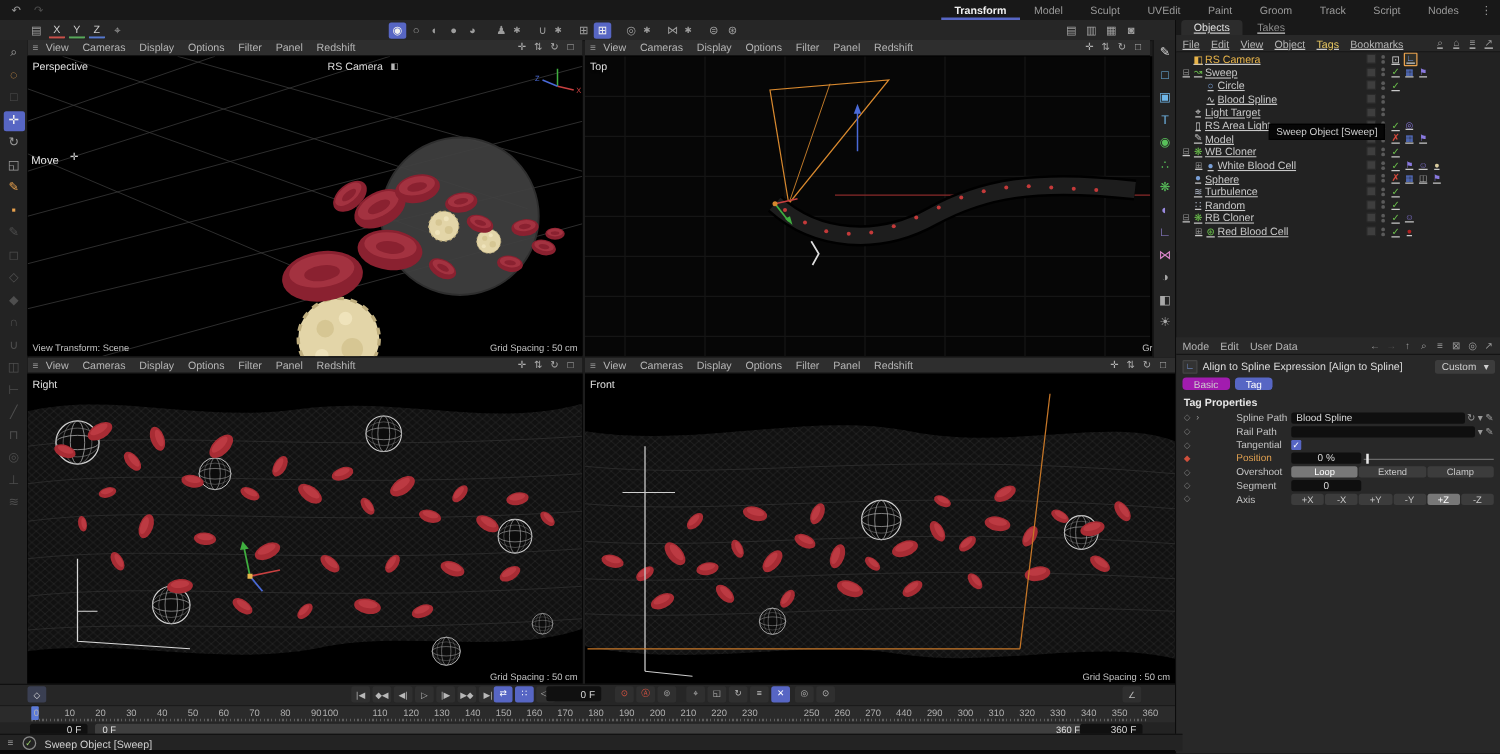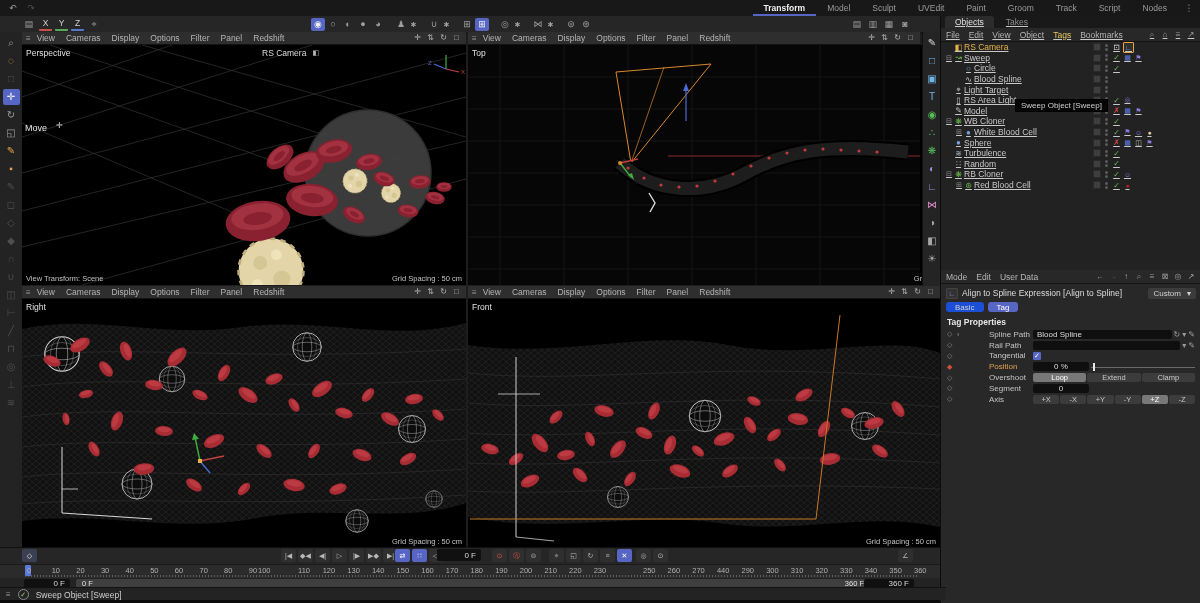--- a/index.html
+++ b/index.html
@@ -100,21 +100,21 @@
                font-size:8px;padding:1px 5px;white-space:nowrap;z-index:5;}
 
   #attributes-panel{position:absolute;top:254px;left:0;width:260px;bottom:0;background:#282828;}
   .attr-title{display:flex;align-items:center;height:14px;padding:0 5px;gap:4px;margin-top:2px;}
   .attr-title .ticon{width:10px;height:9px;background:#333;border:1px solid #444;border-radius:1px;
                      color:#7d9fe8;font-size:7px;display:flex;align-items:center;justify-content:center;}
   .attr-title .ttext{flex:1;font-size:8.5px;color:#dcdcdc;white-space:nowrap;overflow:hidden;}
   .attr-preset{display:flex;align-items:center;background:#3c3c3c;border-radius:2px;height:11px;
                padding:0 5px;gap:6px;font-size:8px;color:#d0d0d0;}
   .attr-subtabs{display:flex;gap:4px;padding:2px 5px;}
-  .chip{height:10px;padding:0 9px;display:flex;align-items:center;border-radius:3px;background:#1d4ed8;
+  .chip{height:10px;padding:0 9px;display:flex;align-items:center;border-radius:3px;background:#a21caf;
         font-size:8px;color:#cfcfcf;}
   .chip.active{background:#5766c4;color:#fff;}
   .attr-section{font-size:8.5px;font-weight:bold;color:#e6e6e6;padding:3px 6px 2px;}
   .attr-row{display:flex;align-items:center;height:10.8px;padding-left:6px;}
   .attr-key{width:10px;color:#808080;font-size:7px;}
   .attr-key.keyed{color:#d0503c;}
   .attr-exp{width:7px;color:#9a9a9a;font-size:7px;}
   .attr-label{width:44px;font-size:8px;color:#c4c4c4;white-space:nowrap;padding-left:25px;}
   .attr-label.keyed{color:#e0a050;}
   .attr-value{flex:1;display:flex;align-items:center;gap:2px;margin-right:6px;}

